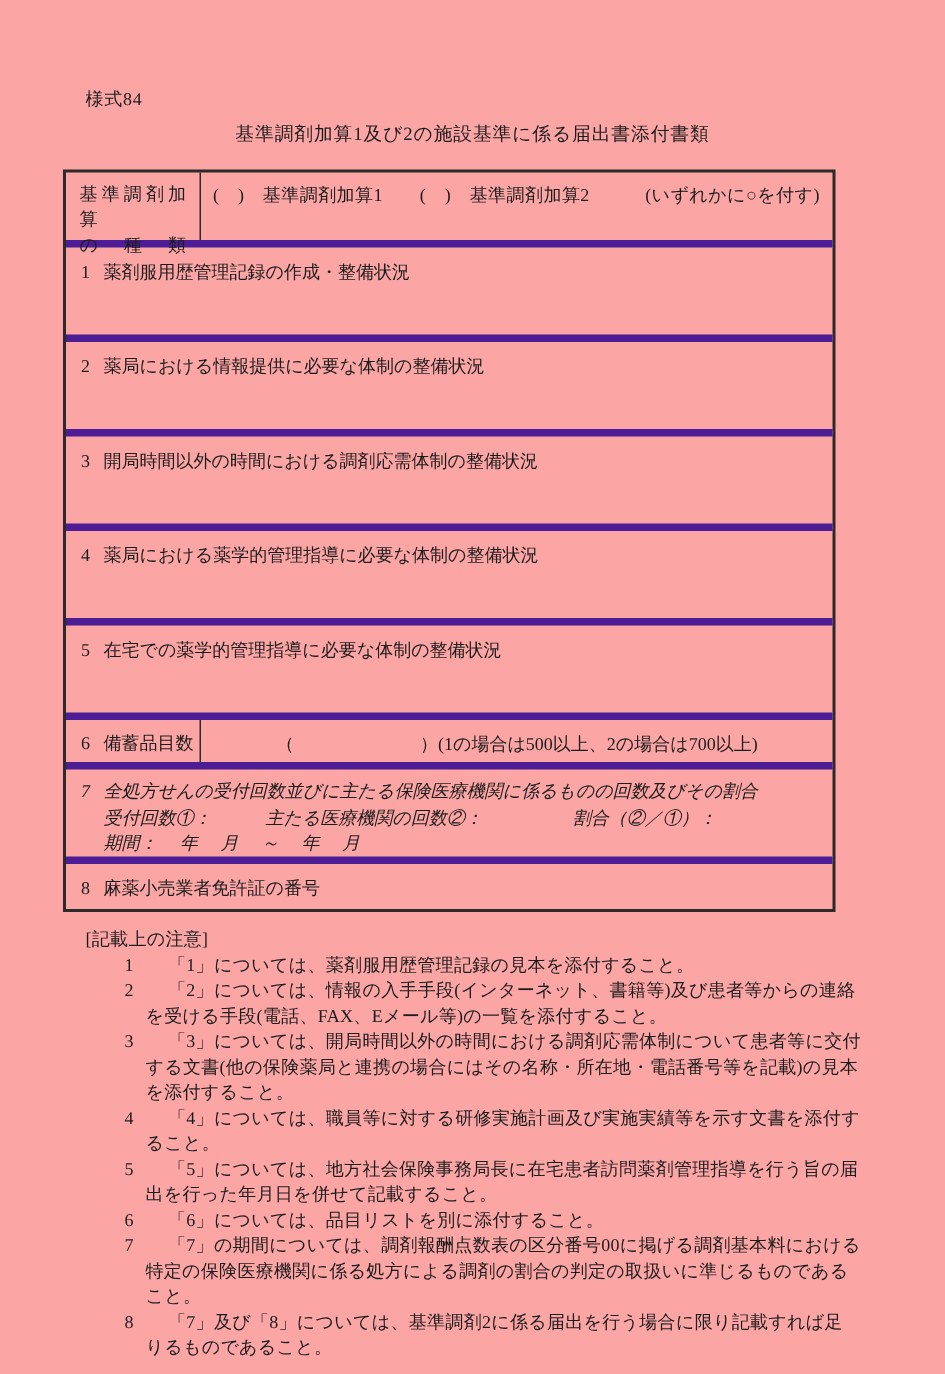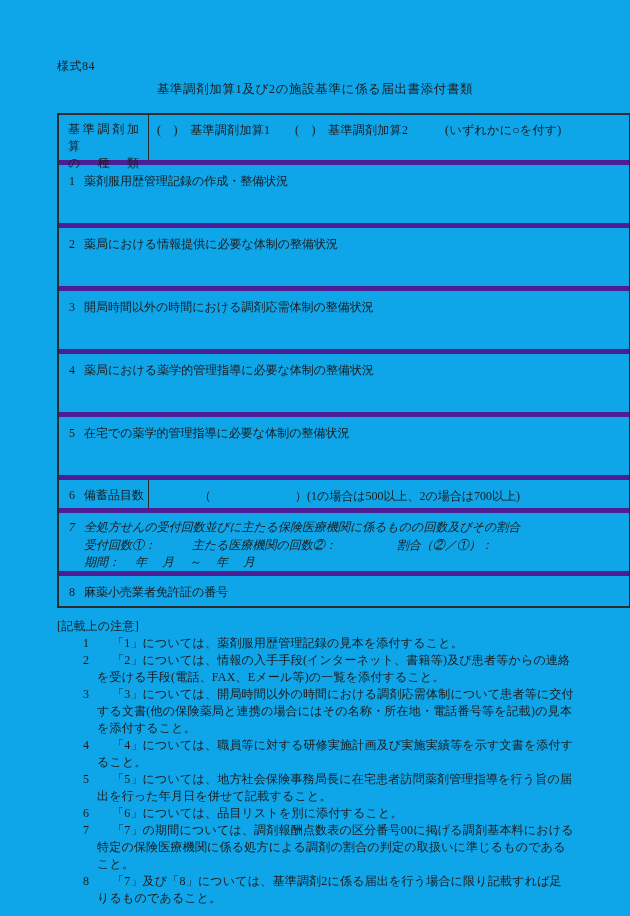--- a/index.html
+++ b/index.html
@@ -1,36 +1,36 @@
 <!DOCTYPE html>
 <html><head>
 <meta charset="utf-8">
 <style>
   * { margin:0; padding:0; box-sizing:border-box; }
   html,body { background:#ffffff; }
   .page {
     position:relative;
     width:630px; height:916px;
-    background:#0ea5e9;
+    background:#fca5a5;
     outline:1px solid #e2e2e2;
     font-family:"Liberation Serif","DejaVu Serif",serif;
     color:#1c1c1c;
     font-size:12px;
     overflow:hidden;
   }
   .form-number{
     position:absolute; left:57px; top:58px;
     font-size:12px; letter-spacing:.5px;
   }
   .doc-title{
     position:absolute; left:0; top:81px; width:100%;
     text-align:center; font-size:12.5px; letter-spacing:.6px;
   }
   .main-table{
-    position:absolute; left:57px; top:113px; width:574px;
+    position:absolute; left:42px; top:113px; width:515px;
     border:2px solid #2b2b2b;
   }
   .t-row{ border-top:5px solid #4c1d95; display:flex; }
   .t-row:first-child{ border-top:none; }
 
   .header-row{ height:45px; }
   .cell-label{
     width:90px; flex:0 0 90px;
     border-right:1.5px solid #2b2b2b;
     padding:6px 9px 0 9px;

